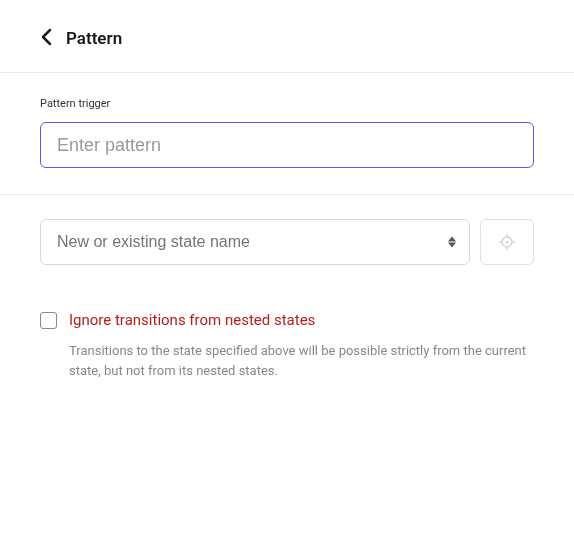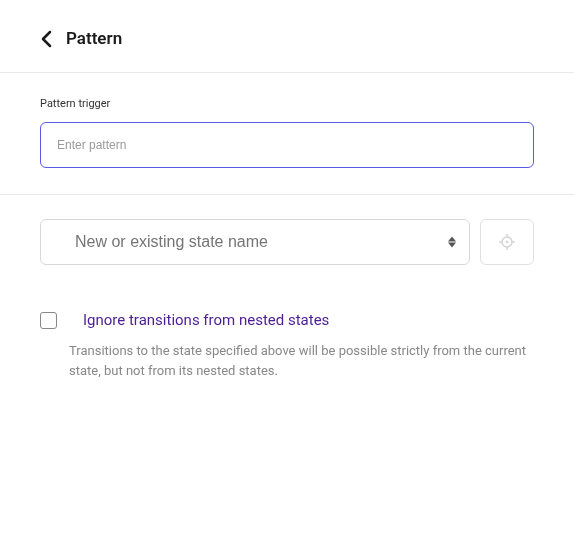--- a/index.html
+++ b/index.html
@@ -5,21 +5,21 @@
     * { box-sizing: border-box; margin: 0; padding: 0; }
     body {
       font-family: -apple-system, BlinkMacSystemFont, "Segoe UI", Roboto, Arial, sans-serif;
       background: #fff;
       color: #222;
       width: 574px;
       height: 536px;
     }
     .header {
       display: flex;
-      align-items: flex-end;
+      align-items: flex-start;
       padding: 28px 24px 24px 40px;
       gap: 14px;
     }
     .back-icon {
       width: 12px;
       height: 18px;
       display: flex;
       align-items: center;
       justify-content: center;
       cursor: pointer;
@@ -41,42 +41,42 @@
       font-size: 11px;
       color: #333;
       margin-bottom: 12px;
     }
     .text-input {
       width: 100%;
       height: 46px;
       border: 1px solid #5a5ae6;
       border-radius: 6px;
       padding: 0 16px;
-      font-size: 12px;
+      font-size: 18px;
       color: #333;
       outline: none;
     }
     .text-input::placeholder {
       color: #9a9a9a;
     }
     .select-row {
       display: flex;
       gap: 10px;
       align-items: center;
     }
     .select-wrap {
       position: relative;
       flex: 1;
     }
     .select-input {
       width: 100%;
       height: 46px;
       border: 1px solid #d8d8d8;
       border-radius: 6px;
-      padding: 0 40px 0 34px;
+      padding: 0 40px 0 16px;
       font-size: 16px;
       color: #777;
       background: #fff;
       outline: none;
       cursor: pointer;
     }
     .select-caret {
       position: absolute;
       right: 14px;
       top: 50%;
@@ -115,22 +115,21 @@
     .checkbox {
       width: 17px;
       height: 17px;
       border: 1.5px solid #888;
       border-radius: 3px;
       cursor: pointer;
       flex-shrink: 0;
     }
     .checkbox-label {
       font-size: 15px;
-      color: #4c1d95;
-      margin-left: 14px;
+      color: #b91c1c;
     }
     .helper-text {
       font-size: 13px;
       color: #888;
       line-height: 1.5;
       margin-top: 12px;
       margin-left: 29px;
     }
   </style>
 </head>

